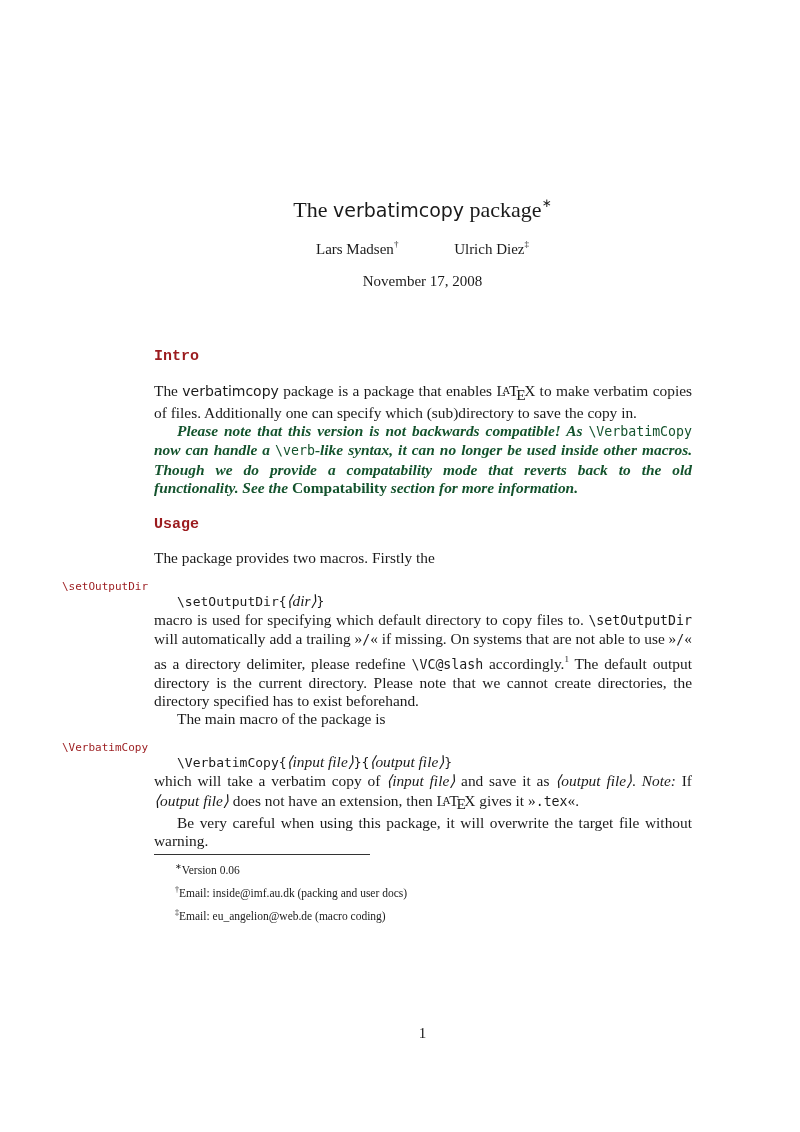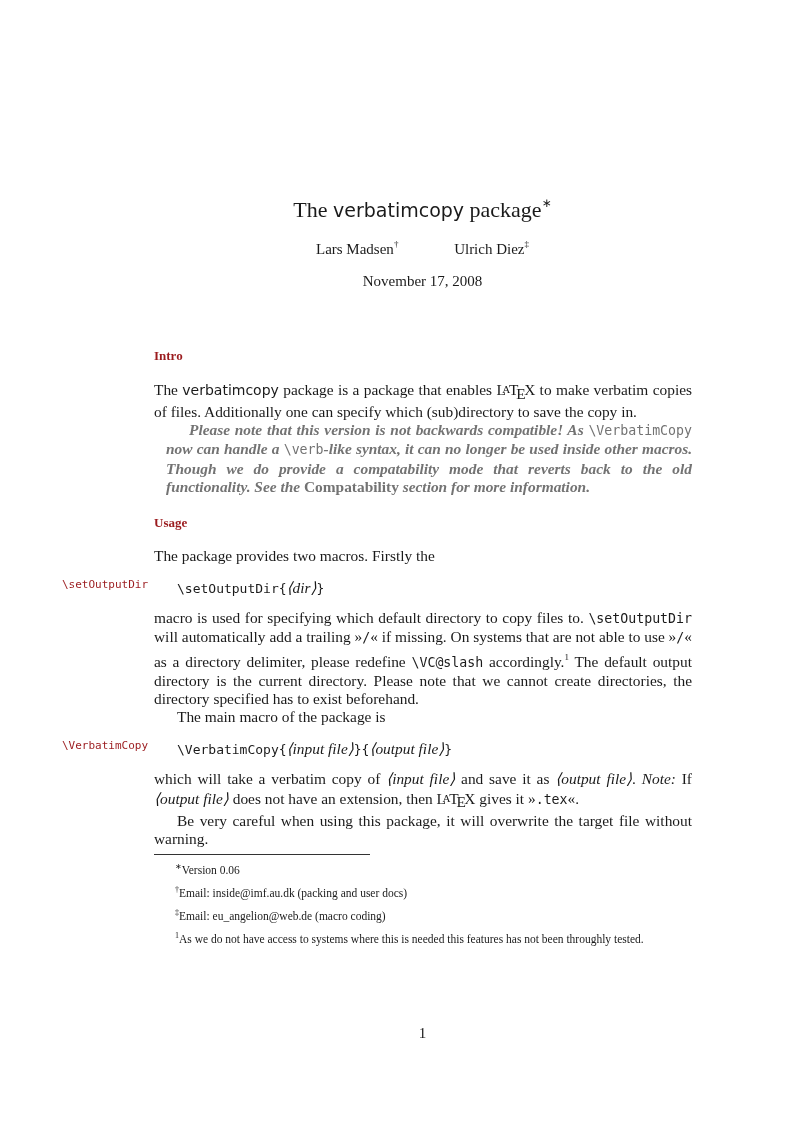--- a/index.html
+++ b/index.html
@@ -10,32 +10,32 @@
     .title-block { position: absolute; top: 196px; left: 0; width: 845px; text-align: center; }
     .title { font-family: "Liberation Serif", serif; font-size: 22px; margin: 0; font-weight: normal; }
     .title .pkg { font-family: "DejaVu Sans", sans-serif; font-size: 19px; }
     .title sup { font-size: 12px; vertical-align: 10px; }
     .authors { margin-top: 16px; font-family: "Liberation Serif", serif; font-size: 15px; }
     .authors span.author { display: inline-block; margin: 0 26px; }
     .authors sup { font-size: 9px; vertical-align: 7px; }
     .date { margin-top: 15px; font-family: "Liberation Serif", serif; font-size: 15px; }
 
     .content { position: absolute; left: 154px; top: 348px; width: 538px; }
-    h2 { font-family: Liberation Serif, serif; color: #9b1b1e; font-size: 13px; font-weight: bold; margin: 0 0 16px 0; }
+    h2 { font-family: Liberation Mono, monospace; color: #9b1b1e; font-size: 15px; font-weight: bold; margin: 0 0 16px 0; }
     p { margin: 0; font-family: "Liberation Serif", serif; font-size: 15.4px; line-height: 18.2px; text-align: justify; }
     p.indent { text-indent: 23px; }
-    .warn { color: #737373; font-style: italic; font-weight: bold; margin-left: 12px; }
+    .warn { color: #14532d; font-style: italic; font-weight: bold; }
     .warn .mono { font-style: normal; font-weight: normal; }
     .warn .up { font-style: normal; }
     .latex { font-family: "Liberation Serif", serif; }
     .latex .a { font-size: 0.72em; vertical-align: 0.22em; margin-left: -0.32em; margin-right: -0.12em; }
     .latex .e { vertical-align: -0.22em; margin-left: -0.14em; margin-right: -0.1em; }
     .macro-line { position: relative; height: 26px; margin: 10px 0 8px 0; font-family: "Liberation Serif", serif; font-size: 15.4px; }
     .macro-line .margin { position: absolute; left: -92px; top: 3px; color: #9b1b1e; font-family: "DejaVu Sans Mono", monospace; font-size: 11px; }
-    .macro-line .code { position: absolute; left: 23px; top: 4px; text-align: center; }
+    .macro-line .code { position: absolute; left: 23px; top: 15px; text-align: center; }
     .macro-line .code .mono { font-size: 13px; }
     sup.fn { font-size: 9px; vertical-align: 7px; }
     .footnotes { position: absolute; left: 154px; top: 854px; width: 560px; font-family: "Liberation Serif", serif; font-size: 11.5px; line-height: 20px; }
     .footnotes .rule { width: 216px; border-top: 1px solid #333; margin-bottom: 2px; }
     .footnotes .fn-line { padding-left: 21px; }
     .footnotes sup { font-size: 8px; vertical-align: 5px; }
     .pagenum { position: absolute; top: 1025px; left: 0; width: 845px; text-align: center; font-family: "Liberation Serif", serif; font-size: 15px; }
   </style>
 </head>
 <body>
@@ -76,16 +76,15 @@
 
   <p><span>which will take a verbatim copy of </span><i>⟨input file⟩</i><span> and save it as </span><i>⟨output file⟩</i><span>. </span><i>Note:</i><span> If </span><i>⟨output file⟩</i><span> does not have an extension, then </span><span class="latex"><span>L</span><span class="a">A</span><span>T</span><span class="e">E</span><span>X</span></span><span> gives it »</span><span class="mono">.tex</span><span>«.</span></p>
   <p class="indent">Be very careful when using this package, it will overwrite the target file without warning.</p>
 </div>
 
 <div class="footnotes">
   <div class="rule"></div>
   <div class="fn-line"><sup>∗</sup><span>Version 0.06</span></div>
   <div class="fn-line"><sup>†</sup><span>Email: inside@imf.au.dk (packing and user docs)</span></div>
   <div class="fn-line"><sup>‡</sup><span>Email: eu_angelion@web.de (macro coding)</span></div>
-  <div class="fn-line"><sup>1</sup><span>As we do not have access to systems where this is needed this features has not been throughly tested.</span></div>
 </div>
 
 <div class="pagenum">1</div>
 
 </body></html>

